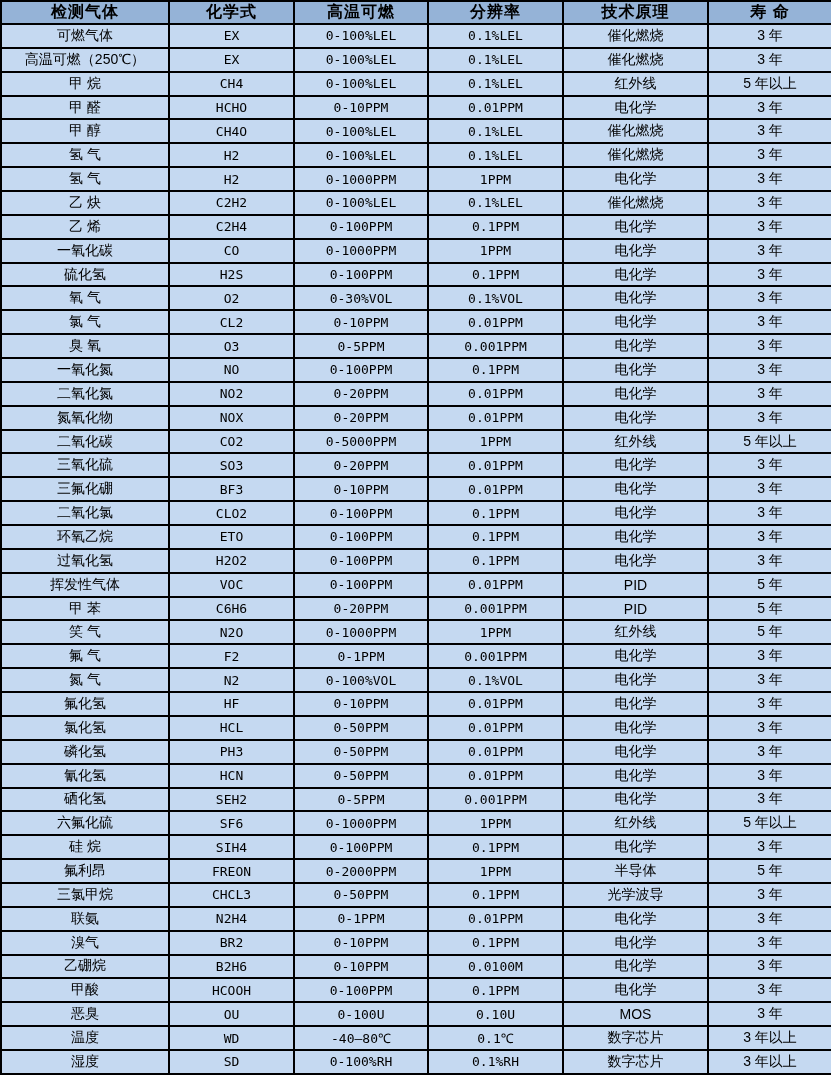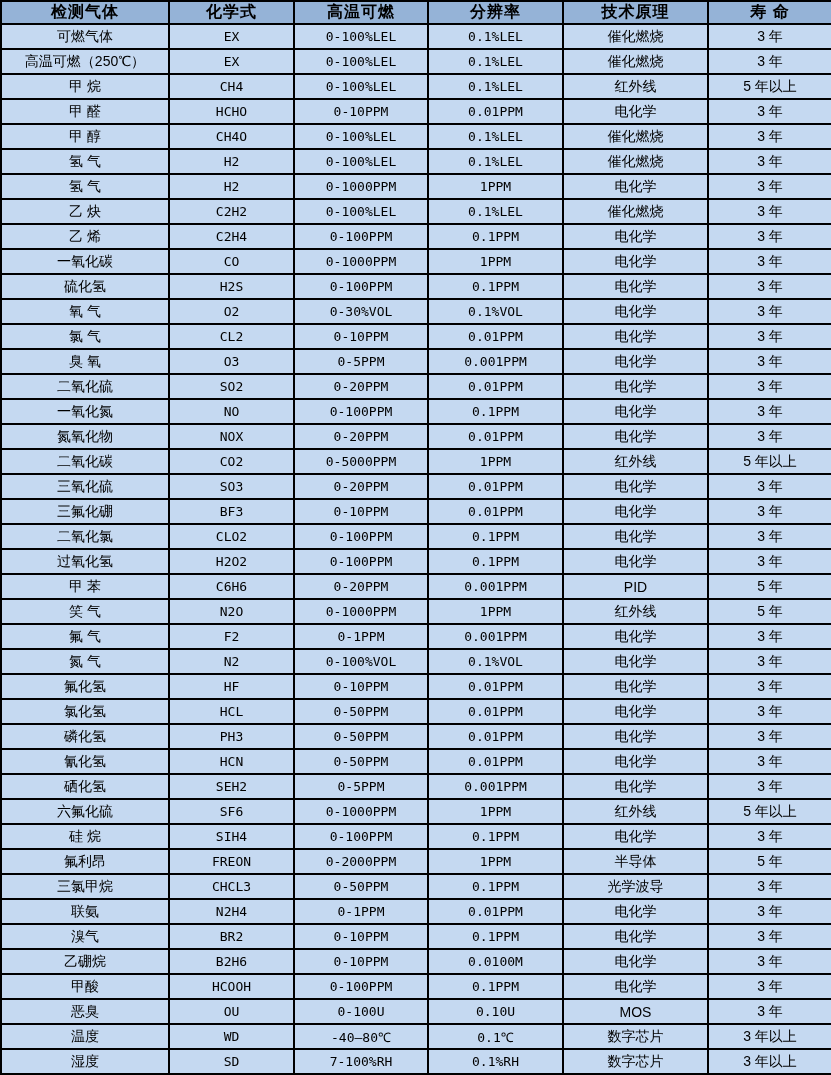--- a/index.html
+++ b/index.html
@@ -175,32 +175,32 @@
       </tr>
       <tr>
         <td class="col0">臭 氧</td>
         <td class="col1">O3</td>
         <td class="col2">0-5PPM</td>
         <td class="col3">0.001PPM</td>
         <td class="col4">电化学</td>
         <td class="col5">3 年</td>
       </tr>
       <tr>
-        <td class="col0">二氧化硫</td>
-        <td class="col1">SO2</td>
-        <td class="col2">0-20PPM</td>
-        <td class="col3">0.01PPM</td>
-        <td class="col4">电化学</td>
-        <td class="col5">3 年</td>
-      </tr>
-      <tr>
         <td class="col0">一氧化氮</td>
         <td class="col1">NO</td>
         <td class="col2">0-100PPM</td>
         <td class="col3">0.1PPM</td>
+        <td class="col4">电化学</td>
+        <td class="col5">3 年</td>
+      </tr>
+      <tr>
+        <td class="col0">二氧化氮</td>
+        <td class="col1">NO2</td>
+        <td class="col2">0-20PPM</td>
+        <td class="col3">0.01PPM</td>
         <td class="col4">电化学</td>
         <td class="col5">3 年</td>
       </tr>
       <tr>
         <td class="col0">氮氧化物</td>
         <td class="col1">NOX</td>
         <td class="col2">0-20PPM</td>
         <td class="col3">0.01PPM</td>
         <td class="col4">电化学</td>
         <td class="col5">3 年</td>
@@ -231,26 +231,42 @@
       </tr>
       <tr>
         <td class="col0">二氧化氯</td>
         <td class="col1">CLO2</td>
         <td class="col2">0-100PPM</td>
         <td class="col3">0.1PPM</td>
         <td class="col4">电化学</td>
         <td class="col5">3 年</td>
       </tr>
       <tr>
+        <td class="col0">环氧乙烷</td>
+        <td class="col1">ETO</td>
+        <td class="col2">0-100PPM</td>
+        <td class="col3">0.1PPM</td>
+        <td class="col4">电化学</td>
+        <td class="col5">3 年</td>
+      </tr>
+      <tr>
         <td class="col0">过氧化氢</td>
         <td class="col1">H2O2</td>
         <td class="col2">0-100PPM</td>
         <td class="col3">0.1PPM</td>
         <td class="col4">电化学</td>
         <td class="col5">3 年</td>
+      </tr>
+      <tr>
+        <td class="col0">挥发性气体</td>
+        <td class="col1">VOC</td>
+        <td class="col2">0-100PPM</td>
+        <td class="col3">0.01PPM</td>
+        <td class="col4">PID</td>
+        <td class="col5">5 年</td>
       </tr>
       <tr>
         <td class="col0">甲 苯</td>
         <td class="col1">C6H6</td>
         <td class="col2">0-20PPM</td>
         <td class="col3">0.001PPM</td>
         <td class="col4">PID</td>
         <td class="col5">5 年</td>
       </tr>
       <tr>
@@ -393,19 +409,19 @@
         <td class="col0">温度</td>
         <td class="col1">WD</td>
         <td class="col2">-40—80℃</td>
         <td class="col3">0.1℃</td>
         <td class="col4">数字芯片</td>
         <td class="col5">3 年以上</td>
       </tr>
       <tr>
         <td class="col0">湿度</td>
         <td class="col1">SD</td>
-        <td class="col2">7-100%RH</td>
+        <td class="col2">0-100%RH</td>
         <td class="col3">0.1%RH</td>
         <td class="col4">数字芯片</td>
         <td class="col5">3 年以上</td>
       </tr>
     </tbody>
 </table>
 
 </body></html>

